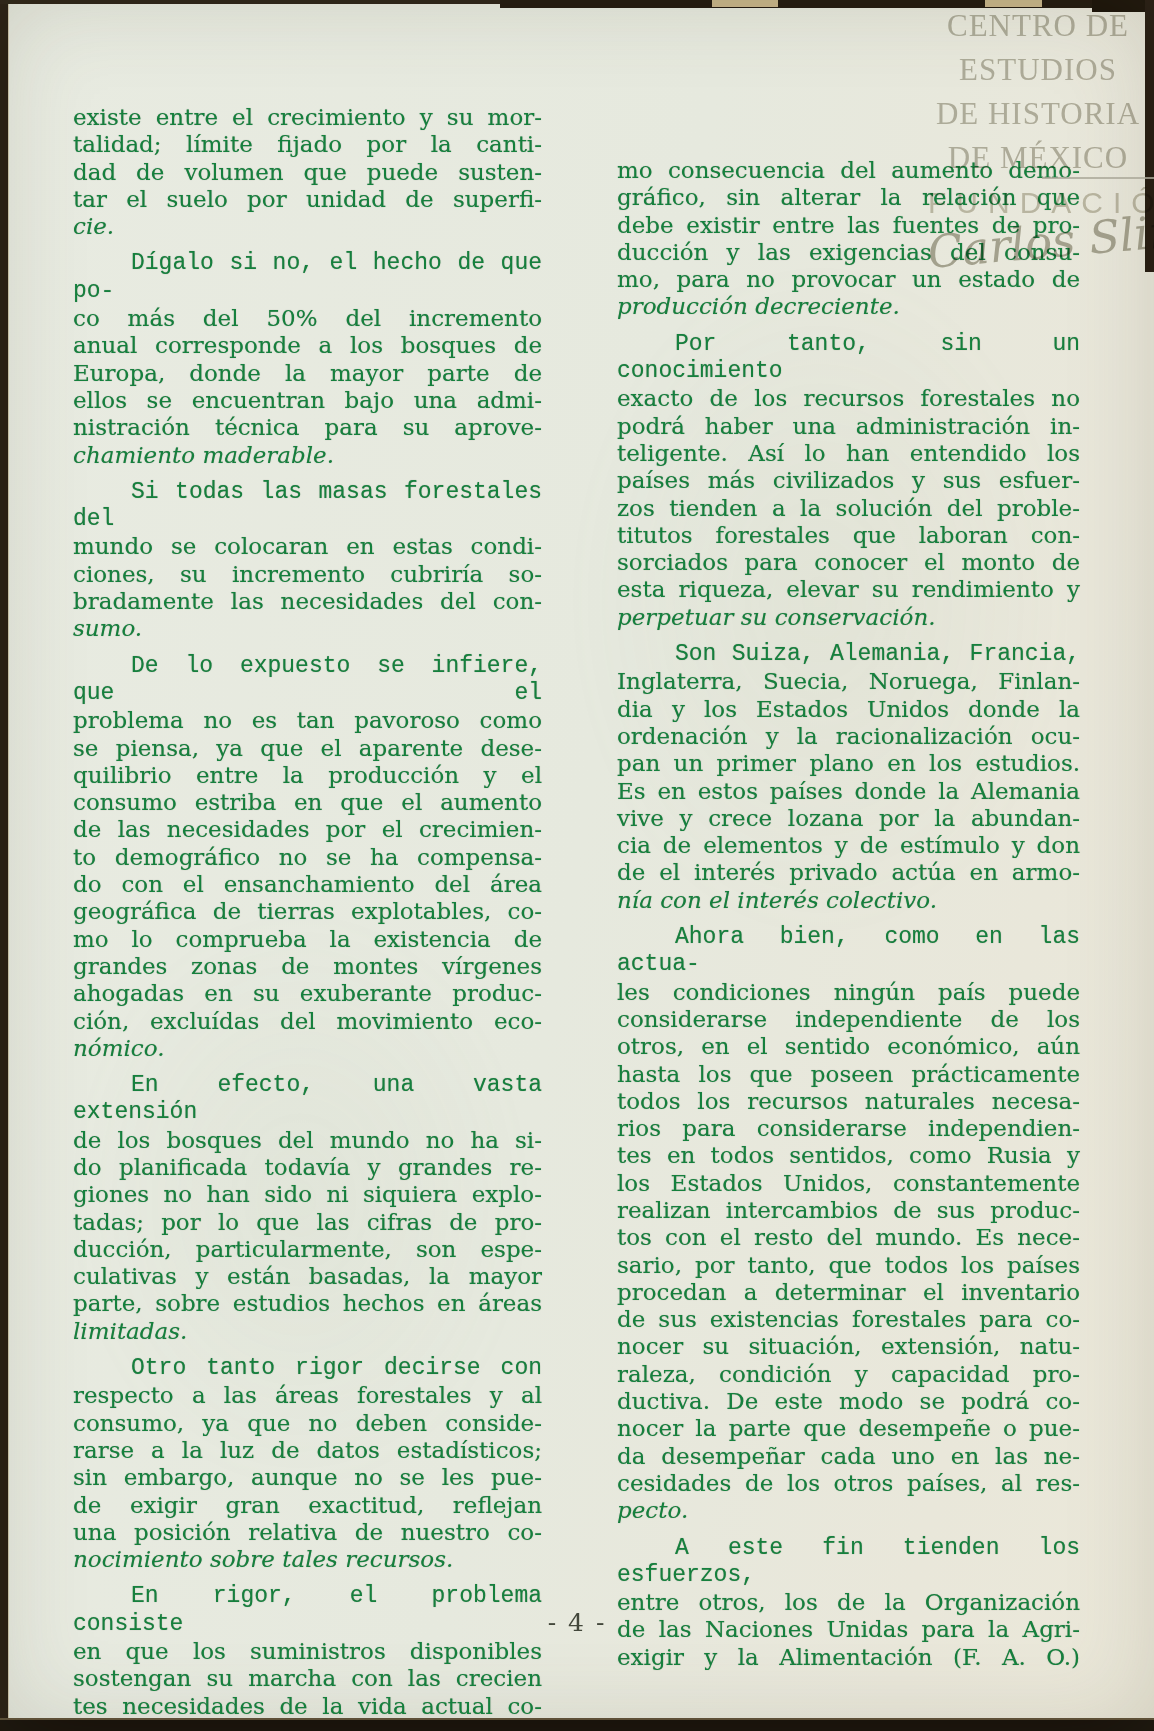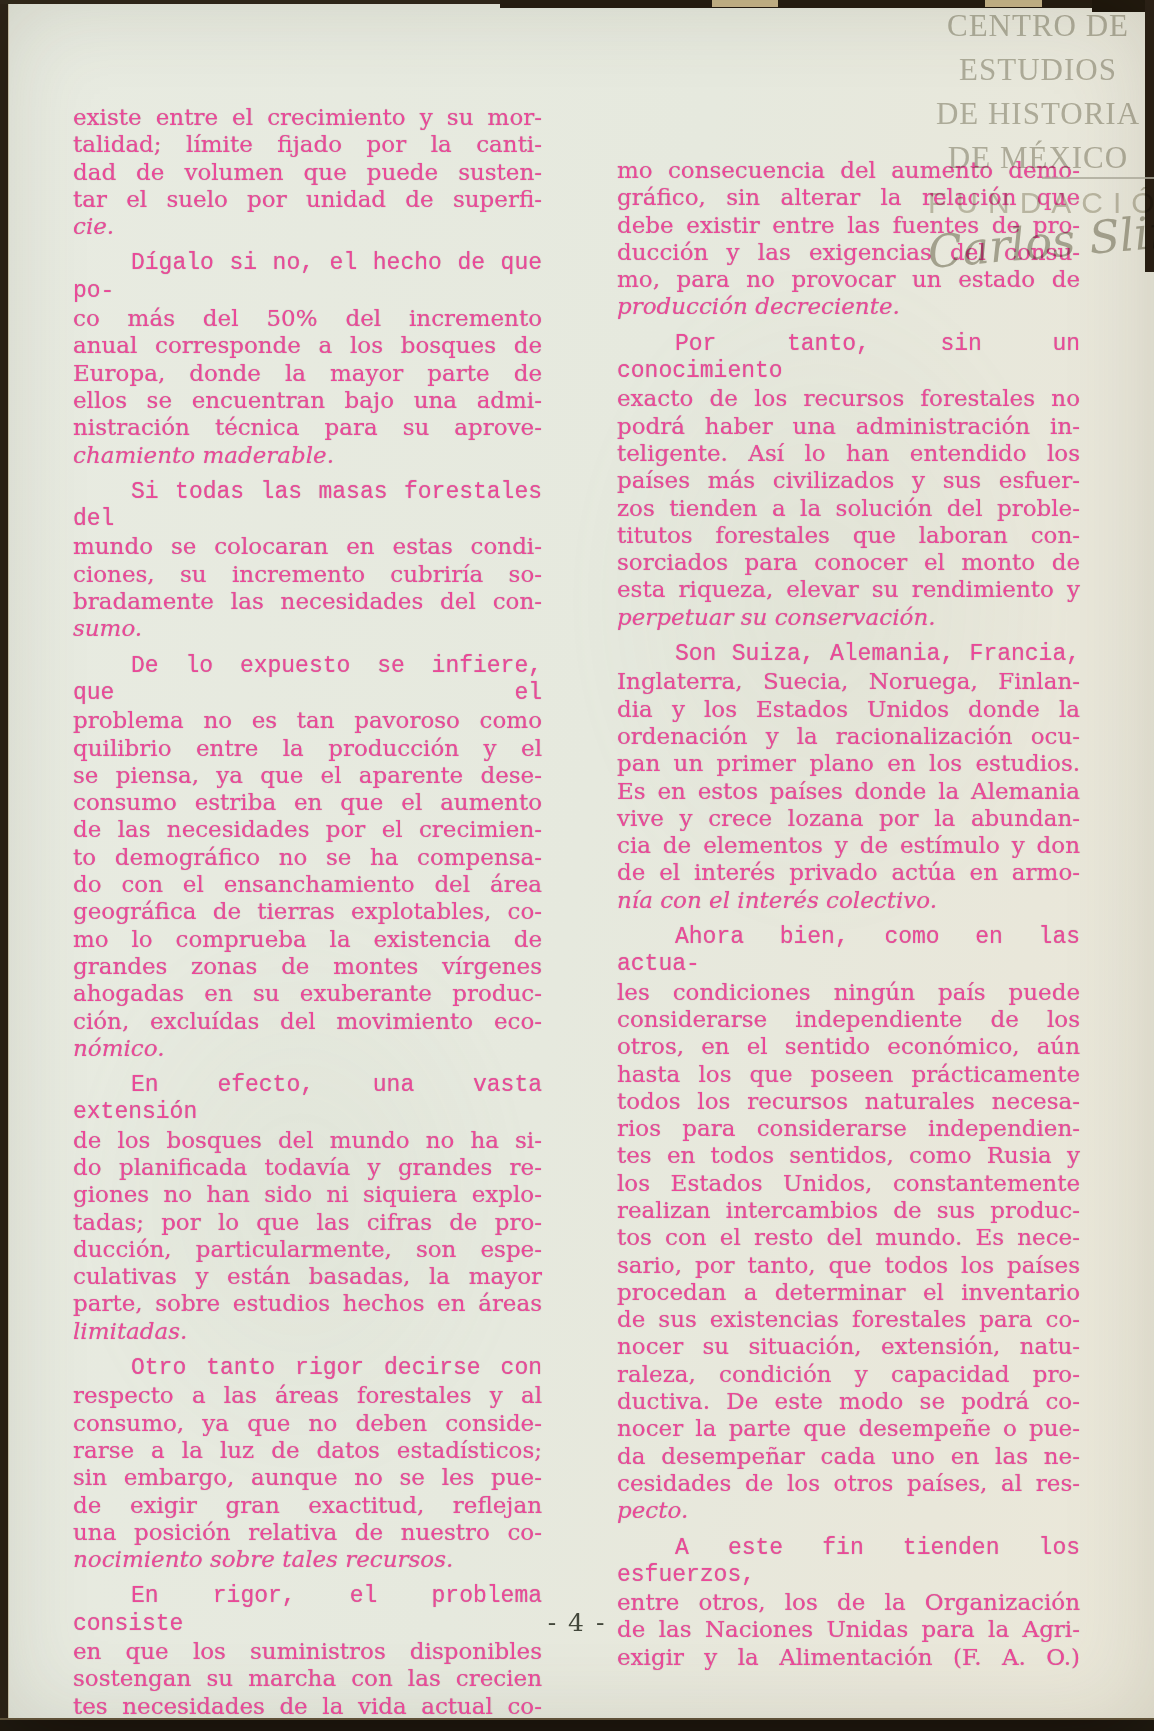--- a/index.html
+++ b/index.html
@@ -32,21 +32,21 @@
   .stamp-rule{position:absolute;left:1042px;top:177px;width:112px;height:2px;
        background:#aaa799;opacity:.8;z-index:4;}
   .foundation{position:absolute;left:928px;top:186px;width:230px;overflow:hidden;
        font-family:"Liberation Sans", sans-serif;font-size:30px;letter-spacing:10px;
        color:#c1bdae;opacity:.85;white-space:nowrap;mix-blend-mode:multiply;z-index:4;}
   .signature{position:absolute;left:928px;top:226px;width:240px;
        font-family:"DejaVu Serif", serif;font-style:italic;font-size:45px;
        color:#b3b1a4;transform:rotate(-5deg);transform-origin:left center;
        mix-blend-mode:multiply;z-index:5;white-space:nowrap;}
   
-  .col{position:absolute;z-index:3;color:#ec4899;font-size:23px;
+  .col{position:absolute;z-index:3;color:#15803d;font-size:23px;
        text-shadow:0 0 1px rgba(67,71,59,.45);}
   .col-left{left:73px;top:104px;width:469px;}
   .col-right{left:617px;top:110px;width:463px;margin-top:47px;}
   .para{margin:0 0 10px 0;}
   .tline{text-align:justify;text-align-last:justify;line-height:27.3px;white-space:normal;}
   .lastline{text-align-last:left;font-style:italic;}
   .findent{text-indent:58px;font-family:Liberation Mono, monospace;}
   .page-number{position:absolute;left:477px;top:1608px;width:200px;z-index:3;
        text-align:center;font-size:25px;color:#43473b;letter-spacing:2px;}
 </style>
@@ -88,22 +88,22 @@
       <div class="para">
         <div class="tline findent">Si todas las masas forestales del</div>
         <div class="tline">mundo se colocaran en estas condi-</div>
         <div class="tline">ciones, su incremento cubriría so-</div>
         <div class="tline">bradamente las necesidades del con-</div>
         <div class="tline lastline">sumo.</div>
       </div>
       <div class="para">
         <div class="tline findent">De lo expuesto se infiere, que el</div>
         <div class="tline">problema no es tan pavoroso como</div>
+        <div class="tline">se piensa, ya que el aparente dese-</div>
         <div class="tline">quilibrio entre la producción y el</div>
-        <div class="tline">se piensa, ya que el aparente dese-</div>
         <div class="tline">consumo estriba en que el aumento</div>
         <div class="tline">de las necesidades por el crecimien-</div>
         <div class="tline">to demográfico no se ha compensa-</div>
         <div class="tline">do con el ensanchamiento del área</div>
         <div class="tline">geográfica de tierras explotables, co-</div>
         <div class="tline">mo lo comprueba la existencia de</div>
         <div class="tline">grandes zonas de montes vírgenes</div>
         <div class="tline">ahogadas en su exuberante produc-</div>
         <div class="tline">ción, excluídas del movimiento eco-</div>
         <div class="tline lastline">nómico.</div>

